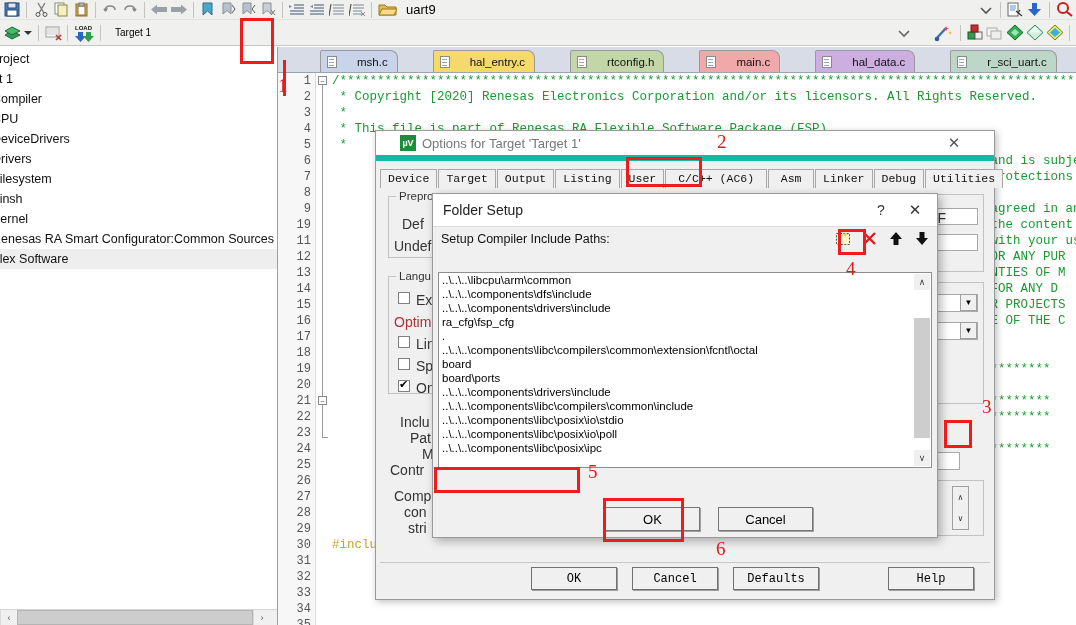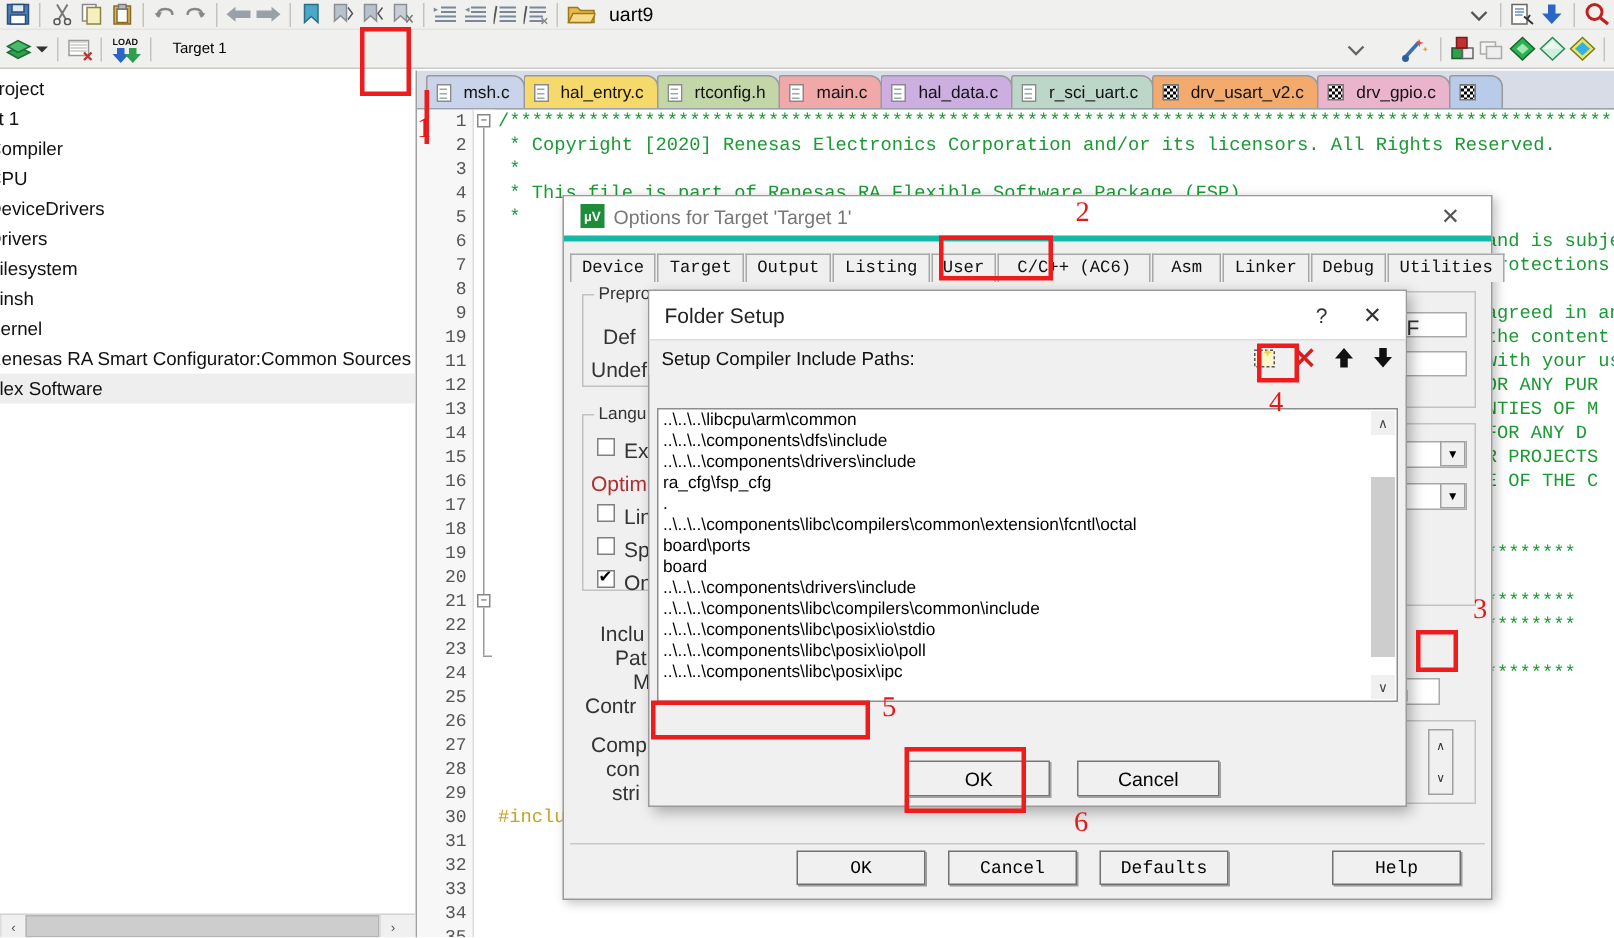--- a/index.html
+++ b/index.html
@@ -36,23 +36,23 @@
   .sb-hscroll { position:absolute; left:0; right:0; bottom:0; height:16px;
                 background:#f0f0f0; border-top:1px solid #d4d4d4; display:flex; }
   .sb-hthumb { width:236px; background:#cdcdcd; border:1px solid #b4b4b4; }
   .sb-hbtn { width:17px; background:#f0f0f0; display:flex; align-items:center;
              justify-content:center; font-size:9px; color:#555; border-left:1px solid #dcdcdc;}
 
   
   .editor-wrap { flex:1; position:relative; background:#fff; overflow:hidden; }
   .tabbar { height:26px; background:#d8dce6; display:flex; align-items:flex-end;
             padding-left:6px; border-bottom:1px solid #9aa2b0; overflow:hidden;}
-  .tab { height:22px; display:flex; align-items:center; gap:8px; padding:0 9px 0 6px;
+  .tab { height:22px; display:flex; align-items:center; gap:20px; padding:0 9px 0 6px;
          font-size:11.5px; color:#111; border:1px solid #9a9a9a; border-bottom:none;
-         border-radius:2px 8px 0 0; margin-right:-1px; white-space:nowrap; }
+         border-radius:2px 8px 0 0; margin-right:-1px; white-space:nowrap;margin-left:36px; }
   .tab .fico { width:10px; height:12px; background:#fff; border:1px solid #8a8a8a;
                position:relative; flex:none;}
   .tab .fico:after { content:""; position:absolute; left:1px; top:2px; right:2px;
                      height:1px; background:#9aa; box-shadow:0 3px 0 #9aa, 0 6px 0 #9aa;}
   .tab .sico { width:11px; height:11px; flex:none;
       background:
         repeating-conic-gradient(#000 0 25%, #fff 0 50%) 0 0/4px 4px;
       border:1px solid #777; }
 
   .code { position:absolute; top:26px; left:0; right:0; bottom:0;
@@ -70,21 +70,21 @@
               color:#0a7d1e; }
   .cl-green { color:#1a9a33; }
   .cl-kw { color:#c9a227; }
   .cl-str { color:#a020a0; }
 
   
   .dlg-options { position:absolute; left:375px; top:130px; width:620px; height:470px;
                  background:#f0f0f0; border:1px solid #9a9a9a;
                  box-shadow:2px 2px 7px rgba(0,0,0,.25); }
   .dlg-title { height:30px; background:#fff; display:flex; align-items:center;
-               padding:0 7px; border-bottom:4px solid #14b8a6; }
+               padding:0 20px; border-bottom:6px solid #14b8a6; }
   .dlg-title .ico { width:16px; height:16px; background:#1e8c3a; margin:0 6px 0 4px;
                     display:flex; align-items:center; justify-content:center;
                     color:#fff; font-size:9px; font-weight:bold; font-family:"Liberation Sans",sans-serif;}
   .dlg-title .txt { color:#777; font-size:13px; }
   .dlg-close { margin-left:auto; width:40px; text-align:center; color:#555; font-size:15px; }
 
   .tabs-row { display:flex; align-items:flex-end; height:22px; margin:5px 0 0 4px;
               font-family:"Liberation Mono", monospace; font-size:11.5px; }
   .otab { padding:2px 7px 3px; border:1px solid #a8a8a8; border-bottom:none;
           background:#f0f0f0; color:#111; margin-right:1px; white-space:nowrap;}
@@ -628,22 +628,22 @@
     </div>
   </div>
 
   <div class="fd-list">
     <div class="pathline">..\..\..\libcpu\arm\common</div>
     <div class="pathline">..\..\..\components\dfs\include</div>
     <div class="pathline">..\..\..\components\drivers\include</div>
     <div class="pathline">ra_cfg\fsp_cfg</div>
     <div class="pathline">.</div>
     <div class="pathline">..\..\..\components\libc\compilers\common\extension\fcntl\octal</div>
+    <div class="pathline">board</div>
     <div class="pathline">board\ports</div>
-    <div class="pathline">board</div>
     <div class="pathline">..\..\..\components\drivers\include</div>
     <div class="pathline">..\..\..\components\libc\compilers\common\include</div>
     <div class="pathline">..\..\..\components\libc\posix\io\stdio</div>
     <div class="pathline">..\..\..\components\libc\posix\io\poll</div>
     <div class="pathline">..\..\..\components\libc\posix\ipc</div>
 
     <div class="fd-vscroll">
       <div class="vs-track"></div>
       <div class="vs-btn">∧</div>
       <div class="vs-thumb"></div>

